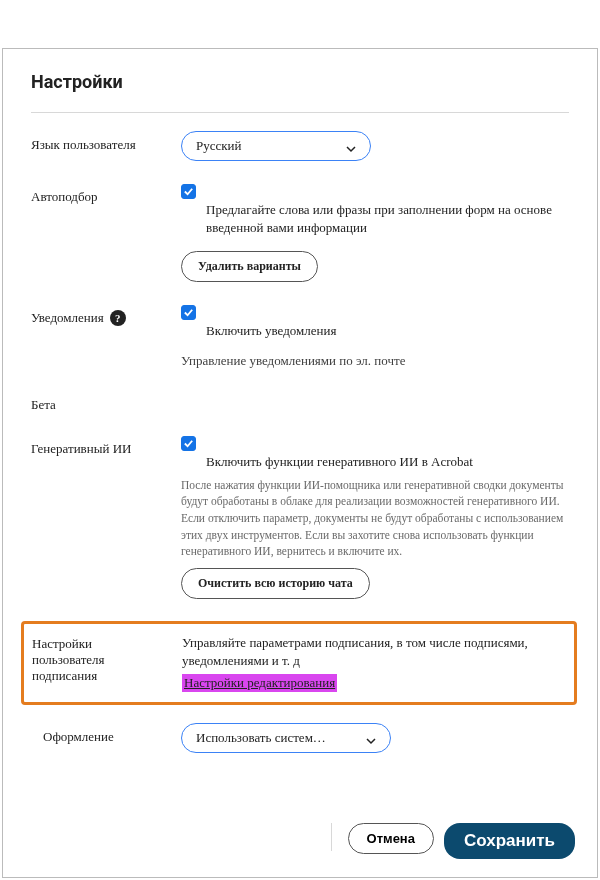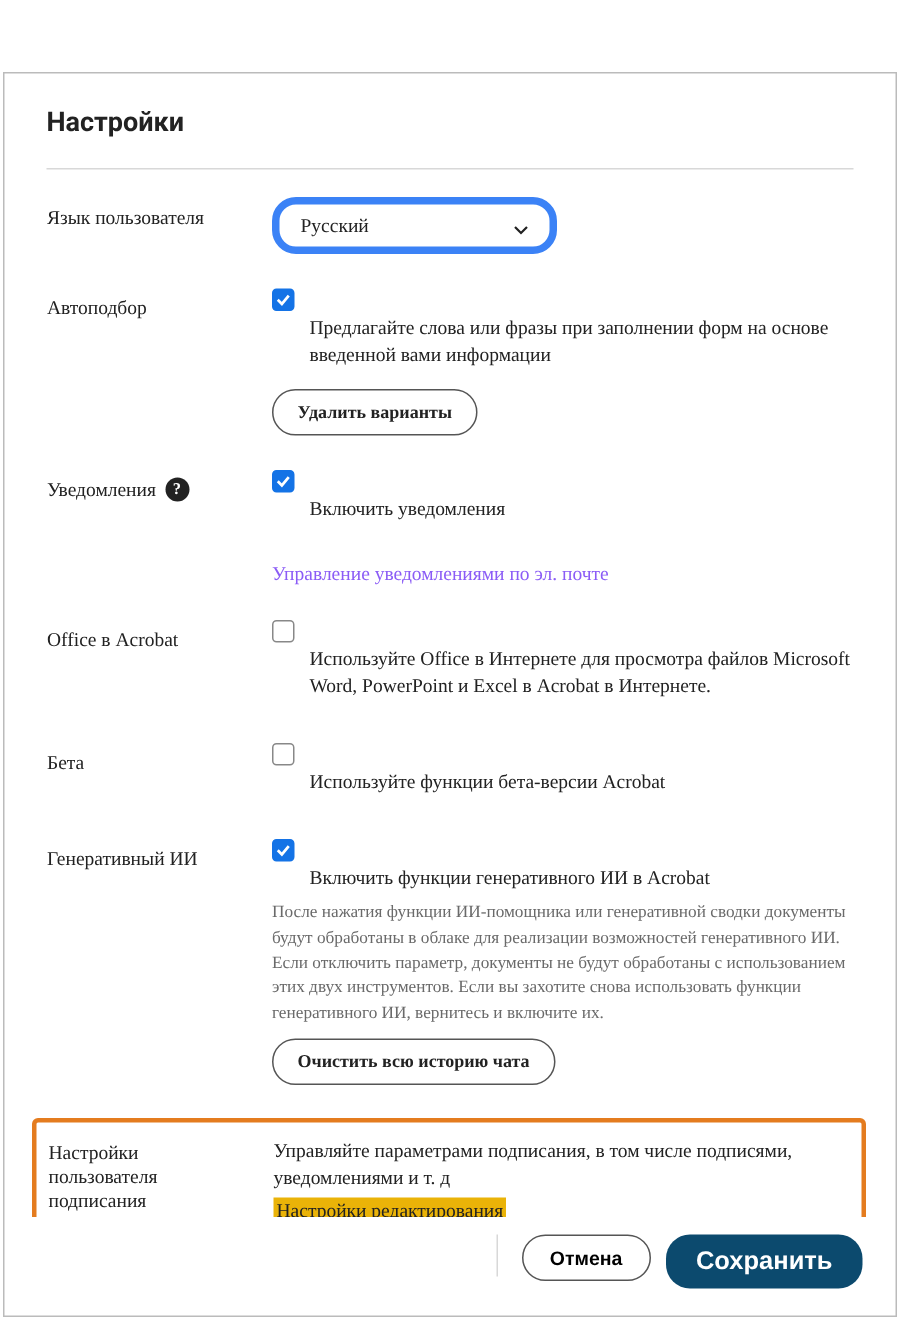--- a/index.html
+++ b/index.html
@@ -61,21 +61,21 @@
     }
     .control-col {
       flex: 1;
       font-size: 13px;
       color: #222;
     }
     .select-box {
       display: inline-flex;
       align-items: flex-end;
       justify-content: space-between;
-      border: 5px solid #3b82f6;
+      border: 1px solid #3b82f6;
       border-radius: 16px;
       padding: 6px 14px;
       min-width: 190px;
       font-size: 13px;
       cursor: pointer;
       background: #fff;
     }
     .chevron {
       display: inline-block;
       width: 10px; height: 10px;
@@ -111,24 +111,24 @@
       border: 1.5px solid #555;
       border-radius: 16px;
       padding: 7px 16px;
       font-size: 12px;
       font-weight: 700;
       cursor: pointer;
       background: #fff;
       margin-top: 8px;
     }
     .link {
-      color: #8b5cf6;
+      color: #404040;
       cursor: pointer;
       display: inline-block;
-      margin-top: 19px;
+      margin-top: 6px;
     }
     .help-icon {
       width: 16px; height: 16px;
       border-radius: 50%;
       background: #222;
       color: #fff;
       font-size: 11px;
       font-weight: 700;
       display: inline-flex;
       align-items: center;
@@ -144,21 +144,21 @@
     .highlight-box {
       border: 3px solid #e47c1f;
       border-radius: 4px;
       padding: 10px 8px 10px 8px;
       margin-left: -10px;
       margin-right: 4px;
       margin-bottom: 18px;
     }
     .highlight-box .row { margin-bottom: 0; }
     .hl-link {
-      background: #eab308;
+      background: #d946ef;
       color: #222;
       text-decoration: underline;
       padding: 1px 2px;
       cursor: pointer;
       display: inline-block;
       margin-top: 4px;
     }
     .footer {
       display: flex;
       justify-content: flex-end;
@@ -244,38 +244,23 @@
             <svg viewBox="0 0 12 12">
                 <path d="M2 6 L5 9 L10 3" stroke="#fff" stroke-width="2" fill="none"></path>
               </svg>
           </div>
           <div class="check-text">Включить уведомления</div>
         </div>
         <div class="link">Управление уведомлениями по эл. почте</div>
       </div>
     </div>
 
-    <div class="row">
-      <div class="label-col">Office в Acrobat</div>
-      <div class="control-col">
-        <div class="check-line">
-          <div class="checkbox"></div>
-          <div class="check-text">Используйте Office в Интернете для просмотра файлов Microsoft Word, PowerPoint и Excel в Acrobat в Интернете.</div>
-        </div>
-      </div>
-    </div>
 
     <div class="row">
       <div class="label-col">Бета</div>
-      <div class="control-col">
-        <div class="check-line">
-          <div class="checkbox"></div>
-          <div class="check-text">Используйте функции бета-версии Acrobat</div>
-        </div>
-      </div>
     </div>
 
     <div class="row">
       <div class="label-col">Генеративный ИИ</div>
       <div class="control-col">
         <div class="check-line">
           <div class="checkbox checked">
             <svg viewBox="0 0 12 12">
                 <path d="M2 6 L5 9 L10 3" stroke="#fff" stroke-width="2" fill="none"></path>
               </svg>

